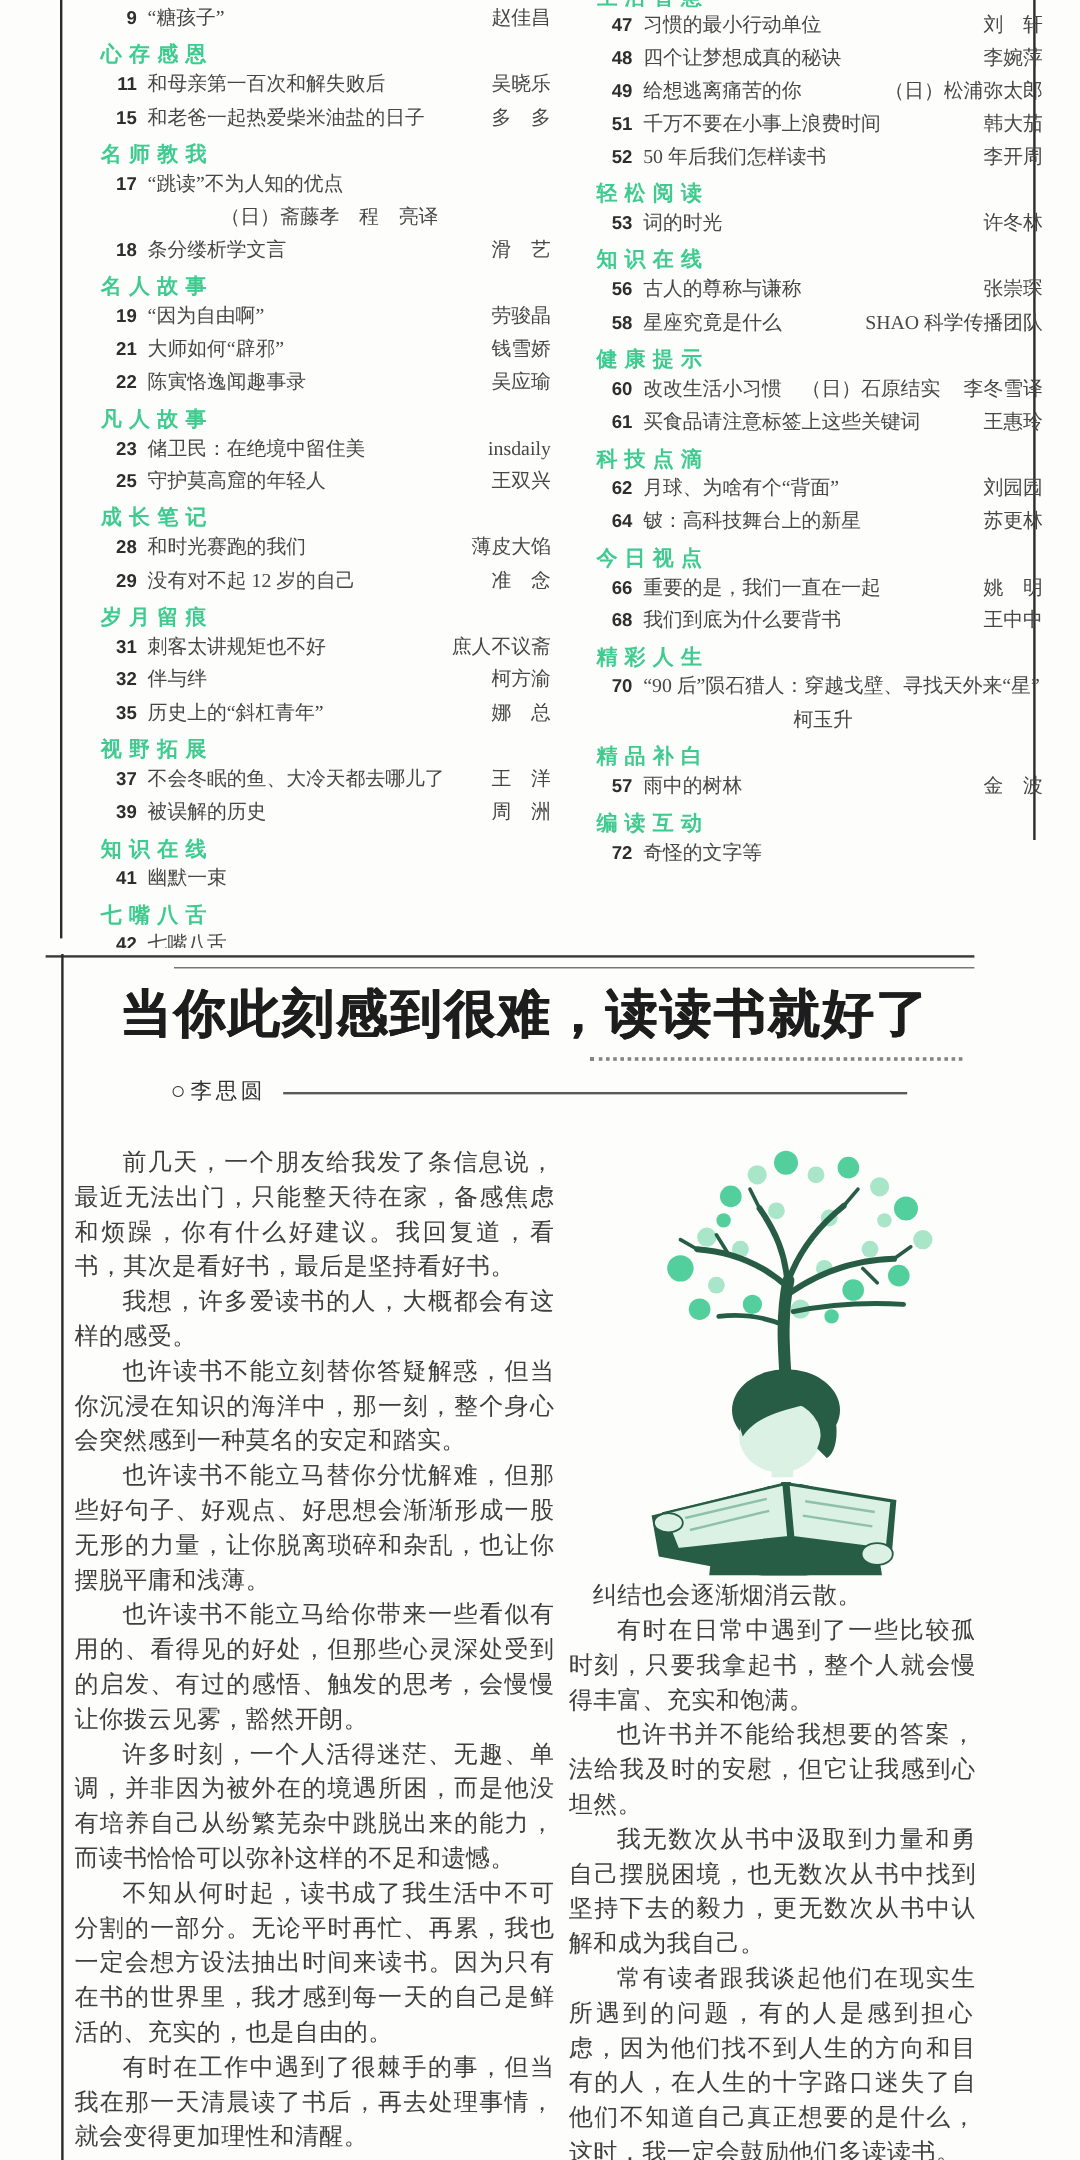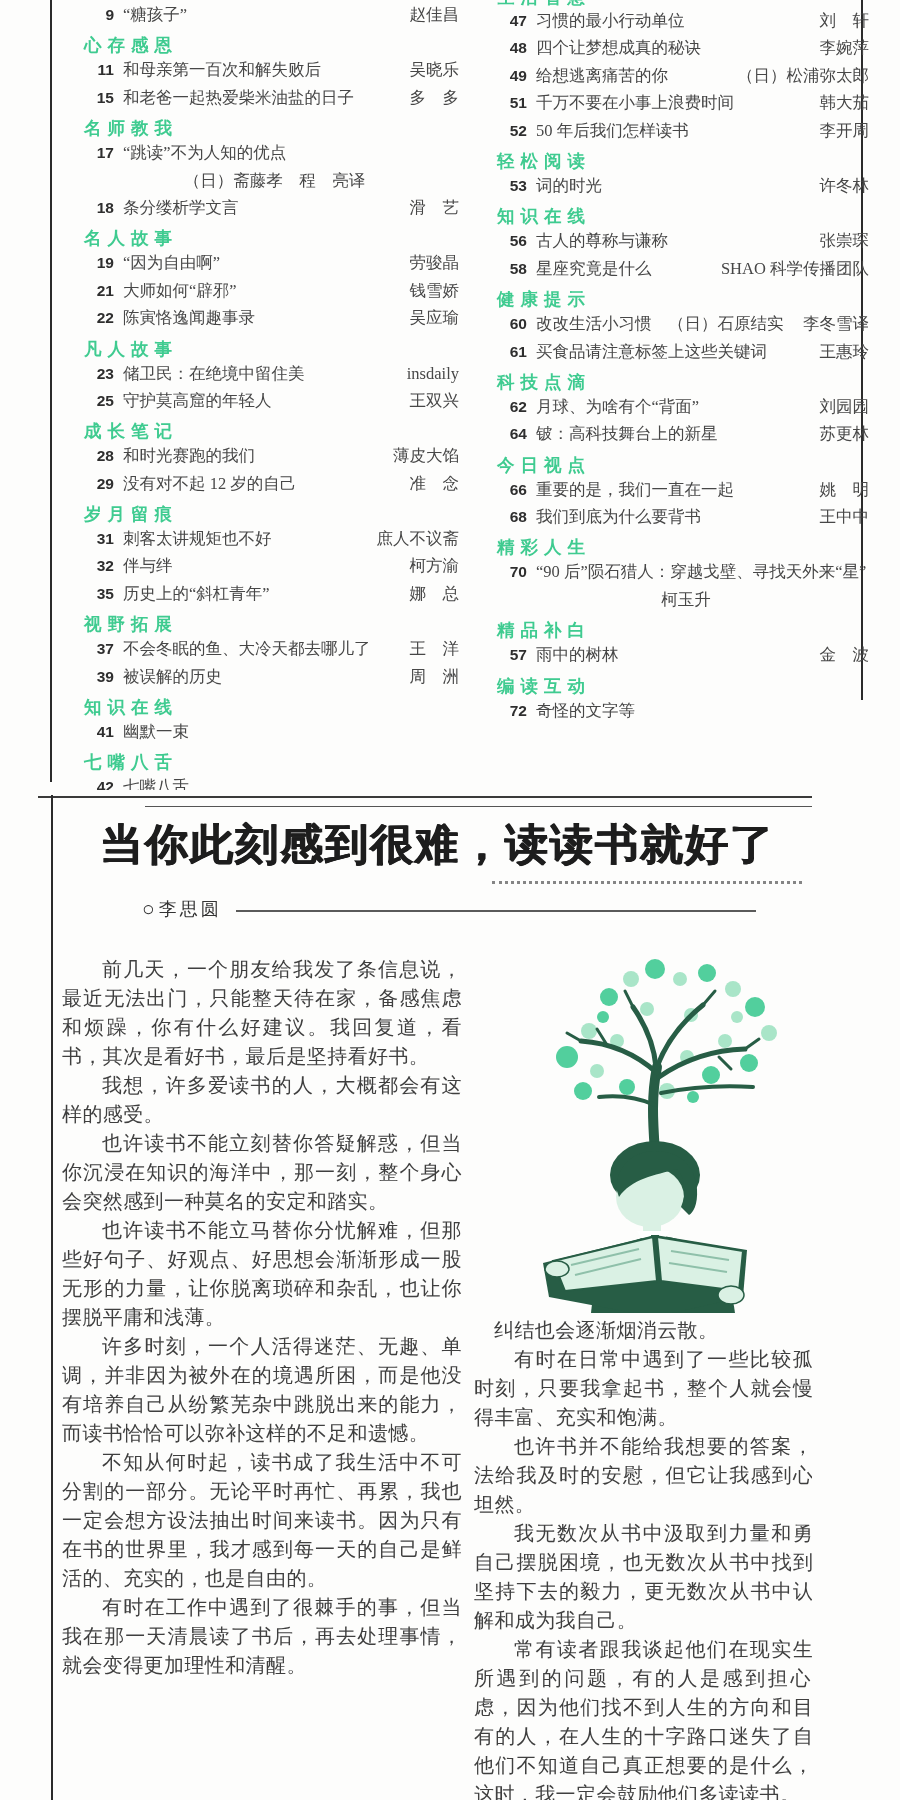--- a/index.html
+++ b/index.html
@@ -280,20 +280,21 @@
     <span class="marker">○</span>
     <span class="name">李思圆</span>
     <span class="rule"></span>
   </div>
 
   <div class="bodycol" id="article-left-column">
       <p>前几天，一个朋友给我发了条信息说，最近无法出门，只能整天待在家，备感焦虑和烦躁，你有什么好建议。我回复道，看书，其次是看好书，最后是坚持看好书。</p>
       <p>我想，许多爱读书的人，大概都会有这样的感受。</p>
       <p>也许读书不能立刻替你答疑解惑，但当你沉浸在知识的海洋中，那一刻，整个身心会突然感到一种莫名的安定和踏实。</p>
       <p>也许读书不能立马替你分忧解难，但那些好句子、好观点、好思想会渐渐形成一股无形的力量，让你脱离琐碎和杂乱，也让你摆脱平庸和浅薄。</p>
+      <p>也许读书不能立马给你带来一些看似有用的、看得见的好处，但那些心灵深处受到的启发、有过的感悟、触发的思考，会慢慢让你拨云见雾，豁然开朗。</p>
       <p>许多时刻，一个人活得迷茫、无趣、单调，并非因为被外在的境遇所困，而是他没有培养自己从纷繁芜杂中跳脱出来的能力，而读书恰恰可以弥补这样的不足和遗憾。</p>
       <p>不知从何时起，读书成了我生活中不可分割的一部分。无论平时再忙、再累，我也一定会想方设法抽出时间来读书。因为只有在书的世界里，我才感到每一天的自己是鲜活的、充实的，也是自由的。</p>
       <p>有时在工作中遇到了很棘手的事，但当我在那一天清晨读了书后，再去处理事情，就会变得更加理性和清醒。</p>
     </div>
 
   <svg id="illustration" viewBox="0 0 330 368" xmlns="http://www.w3.org/2000/svg">
 
     <g>
       <circle class="f-mid" cx="62" cy="112" r="11"></circle>
         <circle class="f-light" cx="84" cy="86" r="8"></circle>

